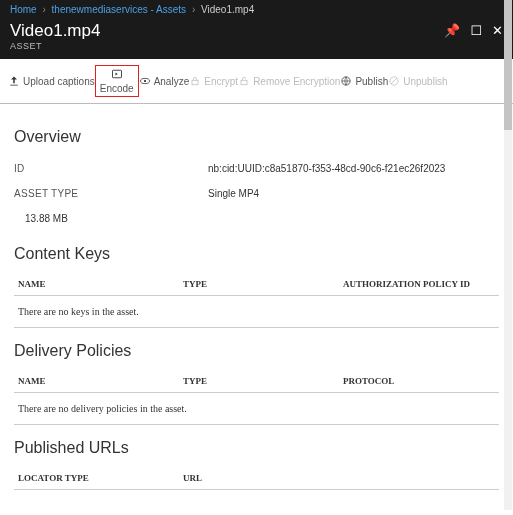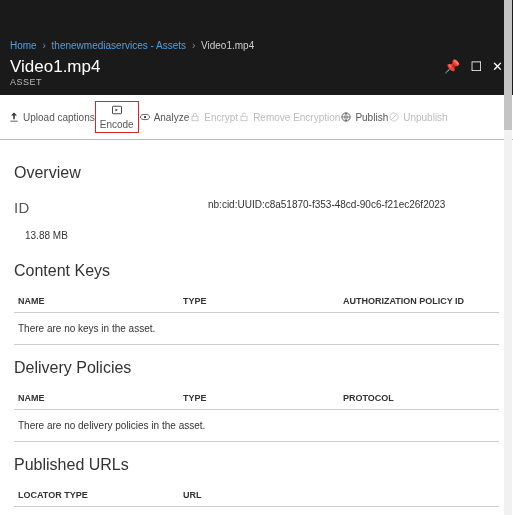--- a/index.html
+++ b/index.html
@@ -1,37 +1,37 @@
 <!DOCTYPE html>
 <html><head>
 <meta charset="utf-8">
 <style>
   * { box-sizing: border-box; margin: 0; padding: 0; }
   body { font-family: "Segoe UI", Arial, sans-serif; font-size: 11px; color: #333; background: #fff; width: 513px; }
   .top-black { background: #1a1a1a; color: #fff; padding: 4px 10px 8px; }
-  .breadcrumb { font-size: 10px; margin-bottom: 6px; margin-top: 36px; }
+  .breadcrumb { font-size: 10px; margin-bottom: 6px; }
   .breadcrumb a { color: #4aa0e6; text-decoration: none; }
   .breadcrumb .sep { color: #888; margin: 0 3px; }
   .breadcrumb .cur { color: #ccc; }
   .title-row { display: flex; align-items: flex-start; justify-content: space-between; }
   .title-main { font-size: 17px; font-weight: 400; }
   .title-sub { font-size: 9px; color: #bbb; letter-spacing: 0.5px; }
   .title-icons { display: flex; gap: 10px; align-items: center; padding-top: 2px; }
   .title-icons span { font-size: 13px; cursor: pointer; }
   .toolbar { background: #fff; border-bottom: 1px solid #bbb; padding: 6px 8px; display: flex; align-items: center; flex-wrap: nowrap; overflow: hidden; }
   .tb-item { display: flex; align-items: center; gap: 3px; font-size: 10px; color: #555; cursor: pointer; white-space: nowrap; }
   .tb-item.disabled { color: #bbb; cursor: default; }
   .tb-item svg, .tb-item .ico { width: 12px; height: 12px; flex-shrink: 0; }
   .tb-highlight { border: 1.5px solid #d22; padding: 2px 4px; flex-direction: column; }
   .content { padding: 10px 14px 20px; position: relative; }
   .section-title { font-size: 16px; color: #333; margin: 14px 0 10px; }
   .overview-row { display: flex; font-size: 10px; padding: 7px 0; }
-  .ov-label { width: 183px; color: #555; text-transform: uppercase; letter-spacing: 0.3px; font-size: 15px; }
+  .ov-label { width: 183px; color: #555; text-transform: uppercase; letter-spacing: 0.3px; font-size: 10px; }
   .ov-value { color: #333; padding-left: 11px; }
-  table.grid { width: 100%; border-collapse: collapse; font-size: 10px; margin-top: 4px; }
+  table.grid { width: 100%; border-collapse: collapse; font-size: 10px; margin-top: 4px; font-family: Liberation Serif, serif; }
   table.grid th { text-align: left; font-weight: 600; font-size: 9px; padding: 6px 4px; border-bottom: 1px solid #ccc; color: #333; }
   table.grid td.empty { padding: 10px 4px; color: #333; border-bottom: 1px solid #ccc; }
   .scrollbar { position: absolute; right: 1px; top: 0; width: 8px; height: 100%; background: #f1f1f1; }
   .scrollbar-thumb { position: absolute; right: 0; top: 0; width: 8px; height: 130px; background: #c4c4c4; border-radius: 0; }
   .outer { position: relative; }
 </style>
 </head>
 <body>
 
 <div class="outer">
@@ -110,20 +110,24 @@
 </div>
 
 <div class="content">
 
   <div class="section-title">Overview</div>
   <div class="overview-row">
         <div class="ov-label">ID</div>
         <div class="ov-value">nb:cid:UUID:c8a51870-f353-48cd-90c6-f21ec26f2023</div>
       </div>
   <div class="overview-row">
+        <div class="ov-label">ASSET TYPE</div>
+        <div class="ov-value">Single MP4</div>
+      </div>
+  <div class="overview-row">
         <div class="ov-value">13.88 MB</div>
       </div>
 
   <div class="section-title">Content Keys</div>
   <table class="grid">
     <thead>
           <tr>
       <th style="width:34%">NAME</th>
       <th style="width:33%">TYPE</th>
       <th>AUTHORIZATION POLICY ID</th>

